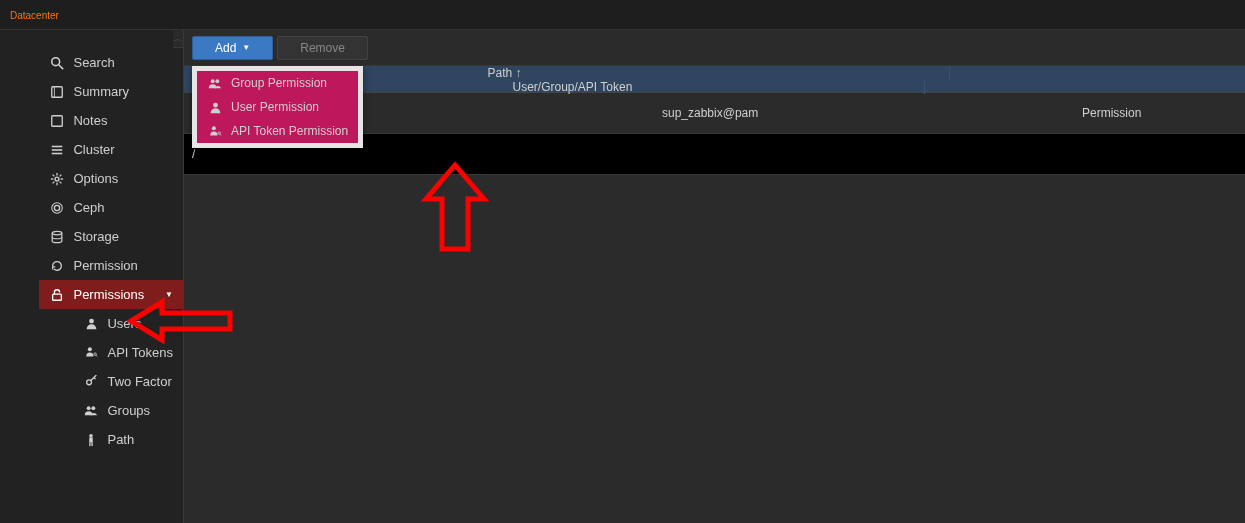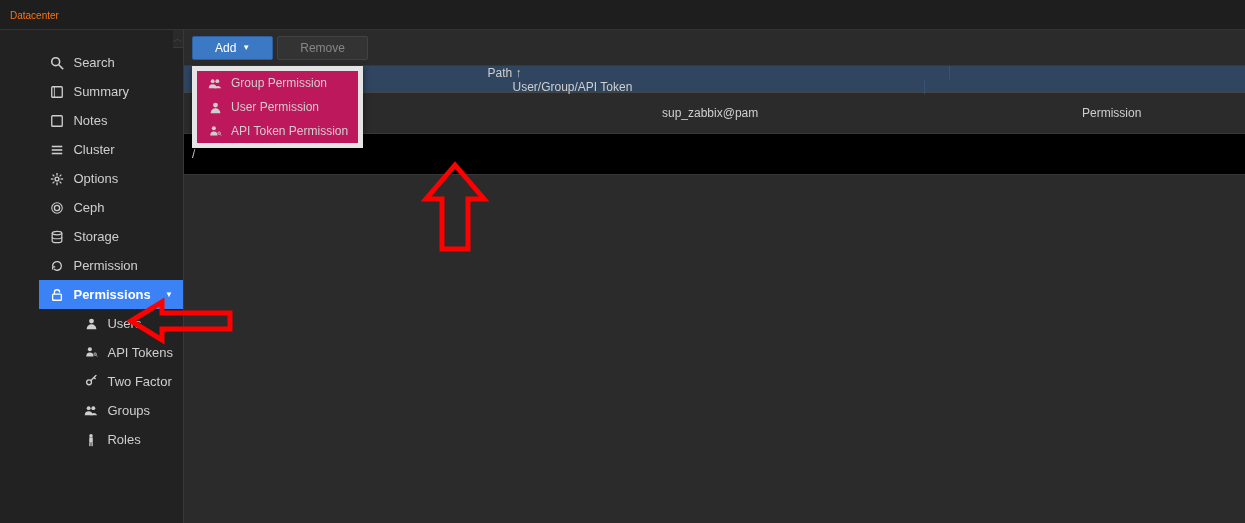--- a/index.html
+++ b/index.html
@@ -9,21 +9,21 @@
     .titlebar-text { color: #f97316; font-size: 10px; }
     
     .main { display: flex; height: 493px; }
     
     .sidebar { width: 184px; background: #222; border-right: 1px solid #383838; display: flex; flex-direction: column; align-items: flex-end; }
     .collapse-bar { height: 18px; background: #2a2a2a; display: flex; justify-content: center; align-items: center; cursor: pointer; border-bottom: 1px solid #383838; }
     .chevron-up { color: #555; font-size: 10px; }
     
     .nav { list-style: none; flex: 1; overflow: hidden; }
     .nav-item { display: flex; align-items: center; height: 29px; padding: 0 10px; cursor: pointer; color: #cfcfcf; }
-    .nav-item.active { background: #3b82f6; color: #fff; font-weight: bold; }
+    .nav-item.active { background: #7f1d1d; color: #fff; }
     .nav-item .icon { width: 16px; height: 16px; margin-right: 8px; display: inline-flex; align-items: center; justify-content: center; font-size: 13px; color: #cfcfcf; }
     .nav-item.active .icon { color: #fff; }
     .nav-item .label { flex: 1; }
     .nav-item .expand-icon { font-size: 8px; color: #fff; }
     .nav-item.sub { padding-left: 44px; }
     
     .content { flex: 1; background: #2b2b2b; position: relative; }
     .toolbar { height: 36px; padding: 6px 8px; border-bottom: 1px solid #383838; display: flex; gap: 4px; align-items: center; }
     .btn { height: 24px; padding: 0 22px; border: 1px solid #555; background: #3a3a3a; color: #cfcfcf; font-size: 12px; display: inline-flex; align-items: center; gap: 6px; cursor: pointer; border-radius: 2px; }
     .btn.primary { background: #3b79c4; border-color: #2d5f9b; color: #fff; }
@@ -198,21 +198,21 @@
         </li>
         <li class="nav-item sub">
           <span class="icon">
             <svg width="12" height="14" viewBox="0 0 12 16">
               <circle cx="6" cy="3" r="2" fill="#cfcfcf"></circle>
               <rect x="4" y="5" width="4" height="6" fill="#cfcfcf"></rect>
               <rect x="4" y="11" width="1.5" height="4" fill="#cfcfcf"></rect>
               <rect x="6.5" y="11" width="1.5" height="4" fill="#cfcfcf"></rect>
             </svg>
           </span>
-          <span class="label">Roles</span>
+          <span class="label">Path</span>
         </li>
       </ul>
   </div>
 
   <div class="content">
     <div class="toolbar">
       <div class="btn primary">
         <span>Add</span>
         <span class="caret">▼</span>
       </div>

